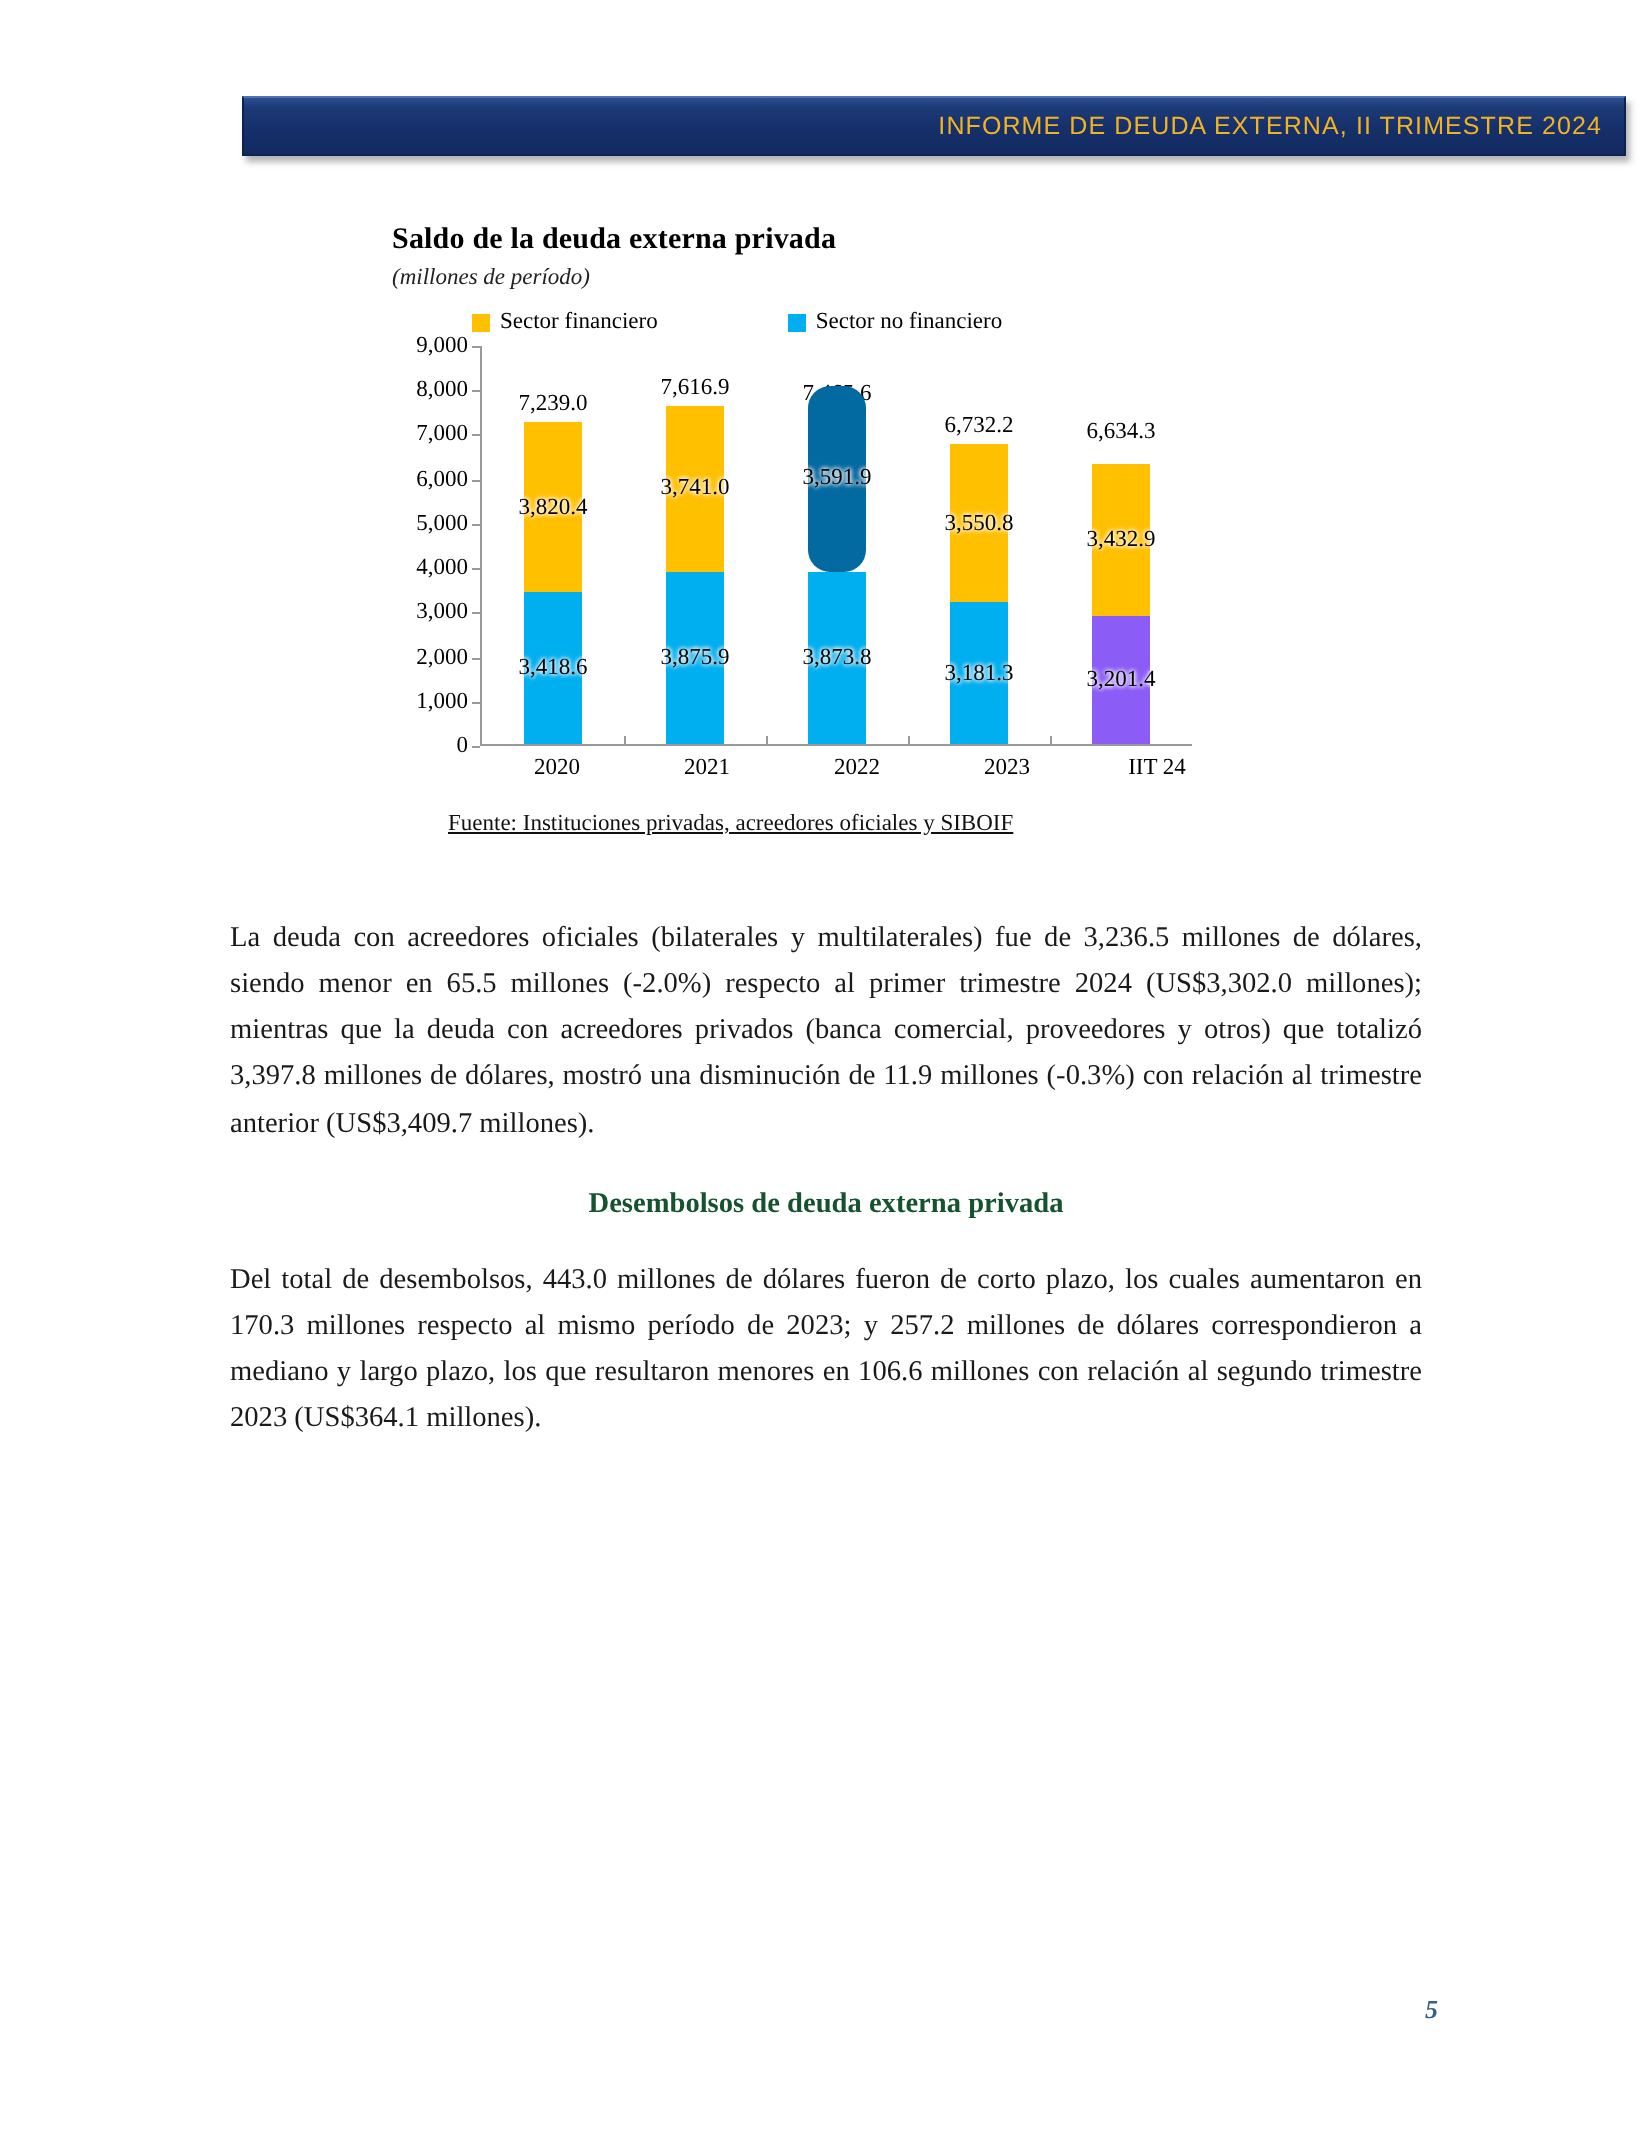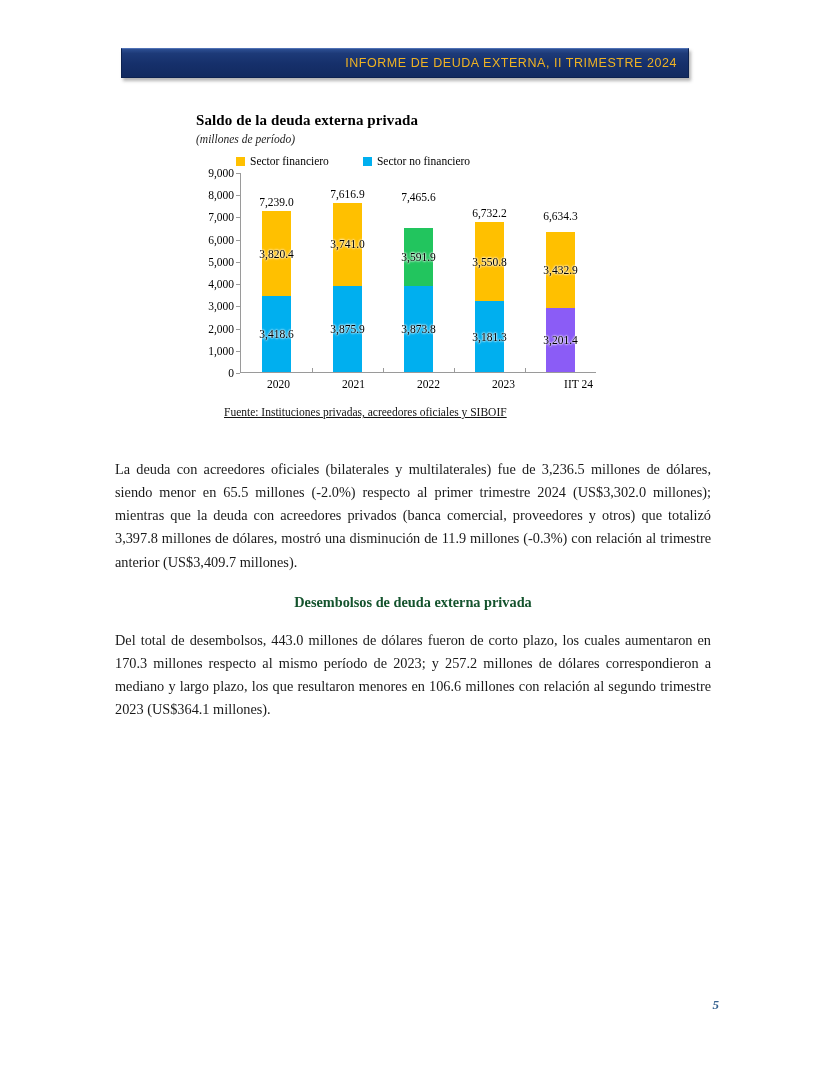--- a/index.html
+++ b/index.html
@@ -12,21 +12,21 @@
     color: #1a1a1a;
     position: relative;
     overflow: hidden;
   }
 
   
   .banner-wrap {
     position: absolute;
     left: 121px;
     top: 48px;
-    width: 568px;
+    width: 692px;
     height: 30px;
   }
   .banner {
     position: absolute;
     inset: 0;
     background: linear-gradient(to bottom,
                 #2d4f92 0%, #1d3a78 16%, #16306b 52%, #122a60 100%);
     border: 1px solid #0d2250;
     border-top-color: #4f71b5;
     box-shadow: 2px 3px 3px rgba(90,90,90,0.45);
@@ -62,20 +62,21 @@
     font-style: italic;
     color: #222;
     margin: 0 0 10px 0;
   }
 
   .legend {
     display: flex;
     align-items: center;
     margin: 0 0 6px 40px;
     font-size: 11.5px;
+    gap: 31px;
   }
   .legend-item { display: flex; align-items: center; margin-right: 34px; }
   .legend-swatch {
     width: 9px; height: 9px; display: inline-block; margin-right: 5px;
   }
   .legend-label { color: #000; }
 
   
   .plot-area {
     position: relative;
@@ -267,21 +268,21 @@
               <span class="seg-label">3,741.0</span>
             </div>
             <div class="seg" style="height: 86.1311px; background: rgb(0, 175, 239);">
               <span class="seg-label">3,875.9</span>
             </div>
           </div>
         </div>
         <div class="cat">
           <div class="bar">
             <div class="total-label" style="bottom: 168.904px;">7,465.6</div>
-            <div class="seg" style="height: 58px; background: #22c55e;">
+            <div class="seg" style="height: 93px; background: #0369a1; border-radius: 11px;">
               <span class="seg-label">3,591.9</span>
             </div>
             <div class="seg" style="height: 86.0844px; background: rgb(0, 175, 239);">
               <span class="seg-label">3,873.8</span>
             </div>
           </div>
         </div>
         <div class="cat">
           <div class="bar">
             <div class="total-label" style="bottom: 152.602px;">6,732.2</div>

